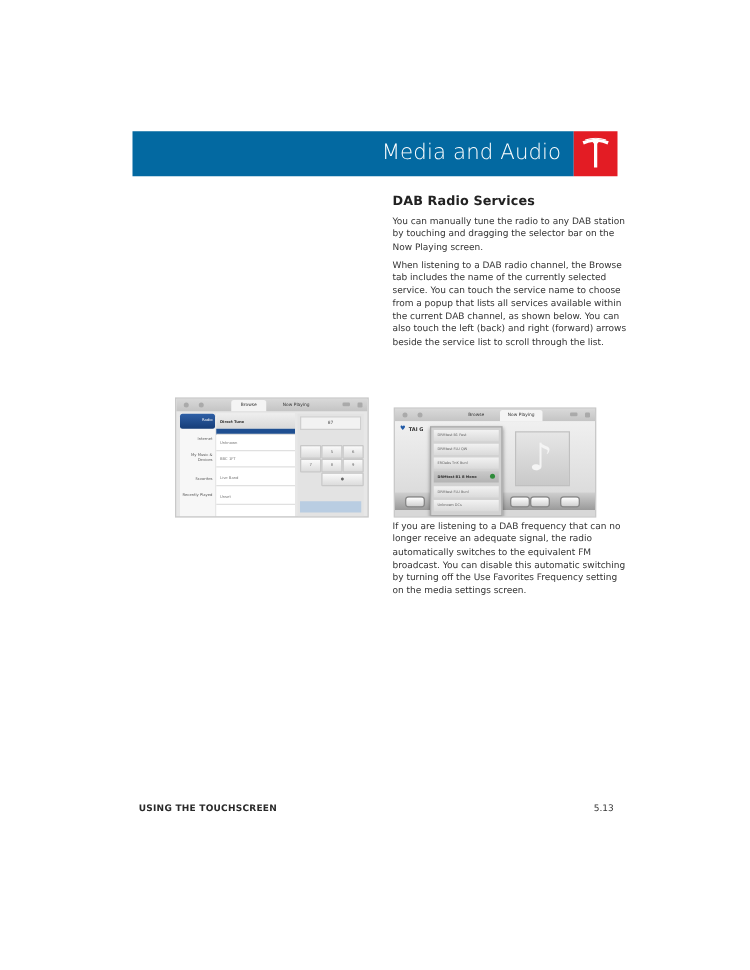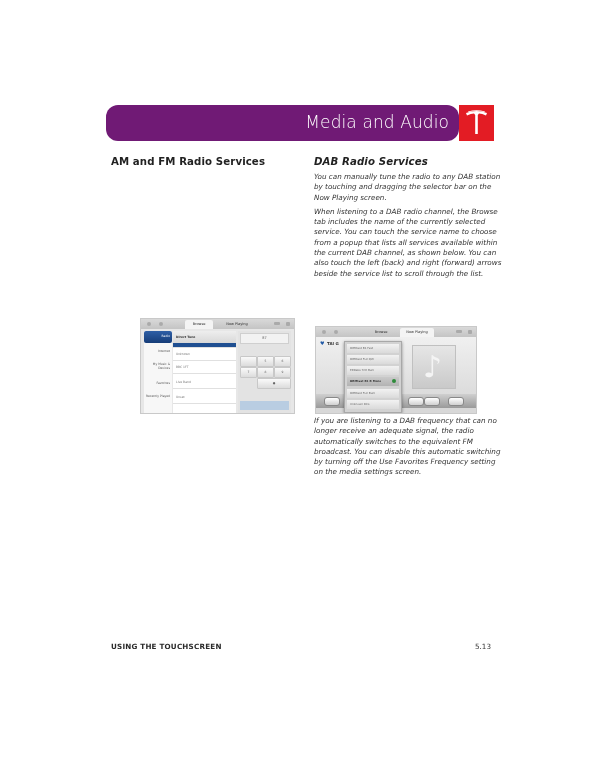--- a/index.html
+++ b/index.html
@@ -1,25 +1,25 @@
 <!DOCTYPE html>
 <html><head>
 <meta charset="utf-8">
 <style>
   html, body { margin:0; padding:0; background:#ffffff; }
   body { width:600px; height:776px; position:relative; overflow:hidden;
          font-family:"DejaVu Sans", sans-serif; color:#2b2b2b; }
-  .header-bar { position:absolute; left:106px; top:105px; width:353px; height:36px; background:#701a75;border-radius:12px; }
+  .header-bar { position:absolute; left:106px; top:105px; width:353px; height:36px; background:#0369a1; }
   .header-title { position:absolute; right:10px; top:7px; font-size:17px; color:#ffffff; font-weight:300; letter-spacing:0.1px; }
   .logo-box { position:absolute; left:459px; top:105px; width:35px; height:36px; background:#e31c24; }
   .logo-box svg { position:absolute; left:6px; top:5px; }
 
   .col { position:absolute; top:156px; width:190px; }
   .col-left { left:111px; }
-  .col-right { left:314px;font-style:italic; }
+  .col-right { left:314px; }
   h2 { font-size:10.2px; font-weight:bold; margin:0 0 5px 0; color:#222; letter-spacing:0.1px; }
   p { font-size:7.2px; line-height:10.3px; margin:0 0 4px 0; color:#333; }
 
   .shot { position:absolute; background:#e7e7e7; border:1px solid #c9c9c9; overflow:hidden; }
   .shot-left { left:140px; top:318px; width:153px; height:94px; }
   .shot-right { left:315px; top:326px; width:160px; height:86px; }
 
   .topbar { position:absolute; left:0; top:0; right:0; height:10px; background:linear-gradient(#d9d9d9,#c4c4c4); }
   .tab { position:absolute; top:1px; height:9px; font-size:3.5px; line-height:9px; text-align:center; color:#333; }
   .tab.active { background:#f4f4f4; border-radius:2px 2px 0 0; }
@@ -60,21 +60,20 @@
   <span class="header-title">Media and Audio</span>
 </div>
 <div class="logo-box">
   <svg width="23" height="26" viewBox="0 0 23 26">
     <path d="M1 3 Q11.5 -1 22 3 L21 5.5 Q17 3.5 14 3.5 L12.8 5 L12.8 24 L10.2 24 L10.2 5 L9 3.5 Q6 3.5 2 5.5 Z" fill="#ffffff"></path>
     <path d="M3 1.6 Q11.5 -1.2 20 1.6 L19.6 2.3 Q11.5 -0.4 3.4 2.3 Z" fill="#ffffff"></path>
   </svg>
 </div>
 
 <div class="col col-left">
-  <h2>AM and FM Radio Services</h2>
 </div>
 
 <div class="shot shot-left">
   <div class="topbar">
     <span class="dot" style="left:6px"></span>
     <span class="dot" style="left:18px"></span>
     <span class="tab active" style="left:44px;width:28px">Browse</span>
     <span class="tab" style="left:80px;width:32px">Now Playing</span>
     <span class="dot" style="right:14px;border-radius:1px;width:6px;height:3px"></span>
     <span class="dot" style="right:4px;border-radius:1px"></span>

